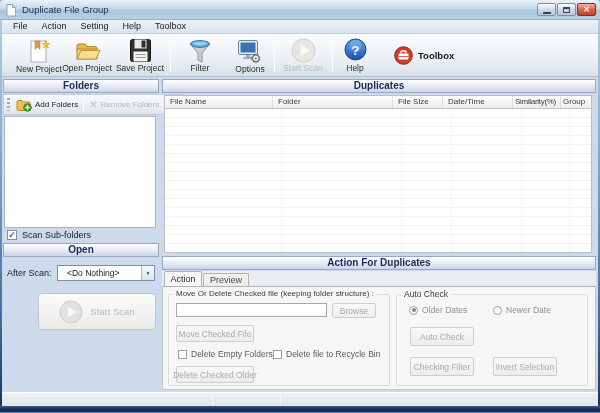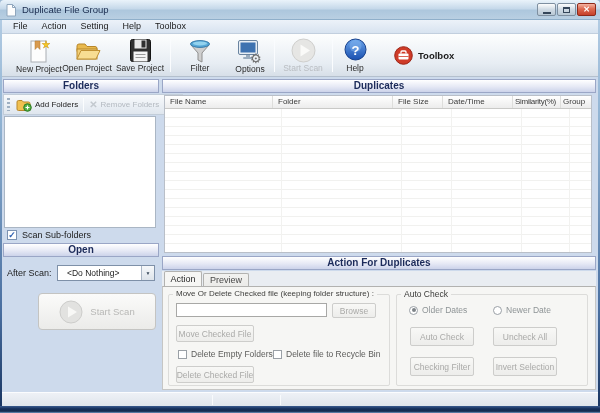--- a/index.html
+++ b/index.html
@@ -314,35 +314,34 @@
   <div class="gbtn" style="left:176px;top:325px;width:78px;height:17px;">Move Checked File</div>
 
   <div class="abs" style="left:178px;top:349px;display:flex;align-items:center;gap:4px;">
     <span class="checkbox small"></span>
     <span class="cb-label gray">Delete Empty Folders</span>
   </div>
   <div class="abs" style="left:273px;top:349px;display:flex;align-items:center;gap:4px;">
     <span class="checkbox small"></span>
     <span class="cb-label gray">Delete file to Recycle Bin</span>
   </div>
-  <div class="gbtn" style="left:176px;top:366px;width:78px;height:17px;">Delete Checked File</div>
+  <div class="gbtn" style="left:176px;top:366px;width:78px;height:17px;">Delete Checked Older</div>
 
   <div class="abs fieldset" style="left:396px;top:294px;width:192px;height:92px;">
     <span class="legend" style="font-size:8.5px;color:#3a3a38;">Auto Check</span>
   </div>
   <div class="abs" style="left:409px;top:305px;display:flex;align-items:center;gap:4px;">
     <span class="radio selected"></span>
     <span class="radio-label">Older Dates</span>
   </div>
   <div class="abs" style="left:493px;top:305px;display:flex;align-items:center;gap:4px;">
     <span class="radio"></span>
     <span class="radio-label">Newer Date</span>
   </div>
   <div class="gbtn" style="left:410px;top:327px;width:64px;height:19px;">Auto Check</div>
-  <div class="gbtn" style="left:493px;top:327px;width:64px;height:19px;">Uncheck All</div>
   <div class="gbtn" style="left:410px;top:357px;width:64px;height:19px;">Checking Filter</div>
   <div class="gbtn" style="left:493px;top:357px;width:64px;height:19px;">Invert Selection</div>
 
   <div class="abs statusbar">
     <div class="sdiv" style="left:210px;"></div>
     <div class="sdiv" style="left:278px;"></div>
   </div>
   <div class="abs bottom-edge"></div>
 
 </div>

